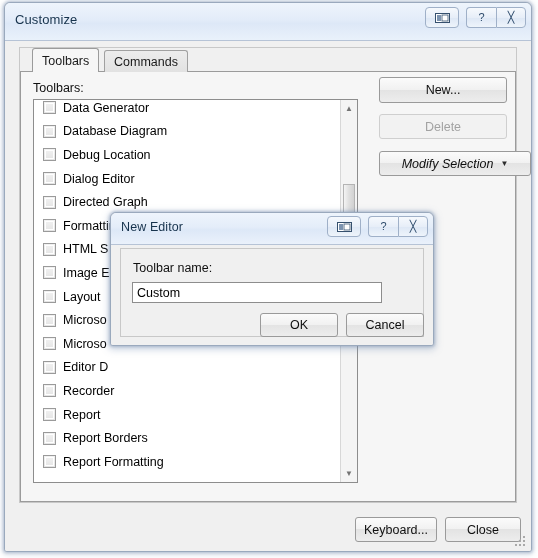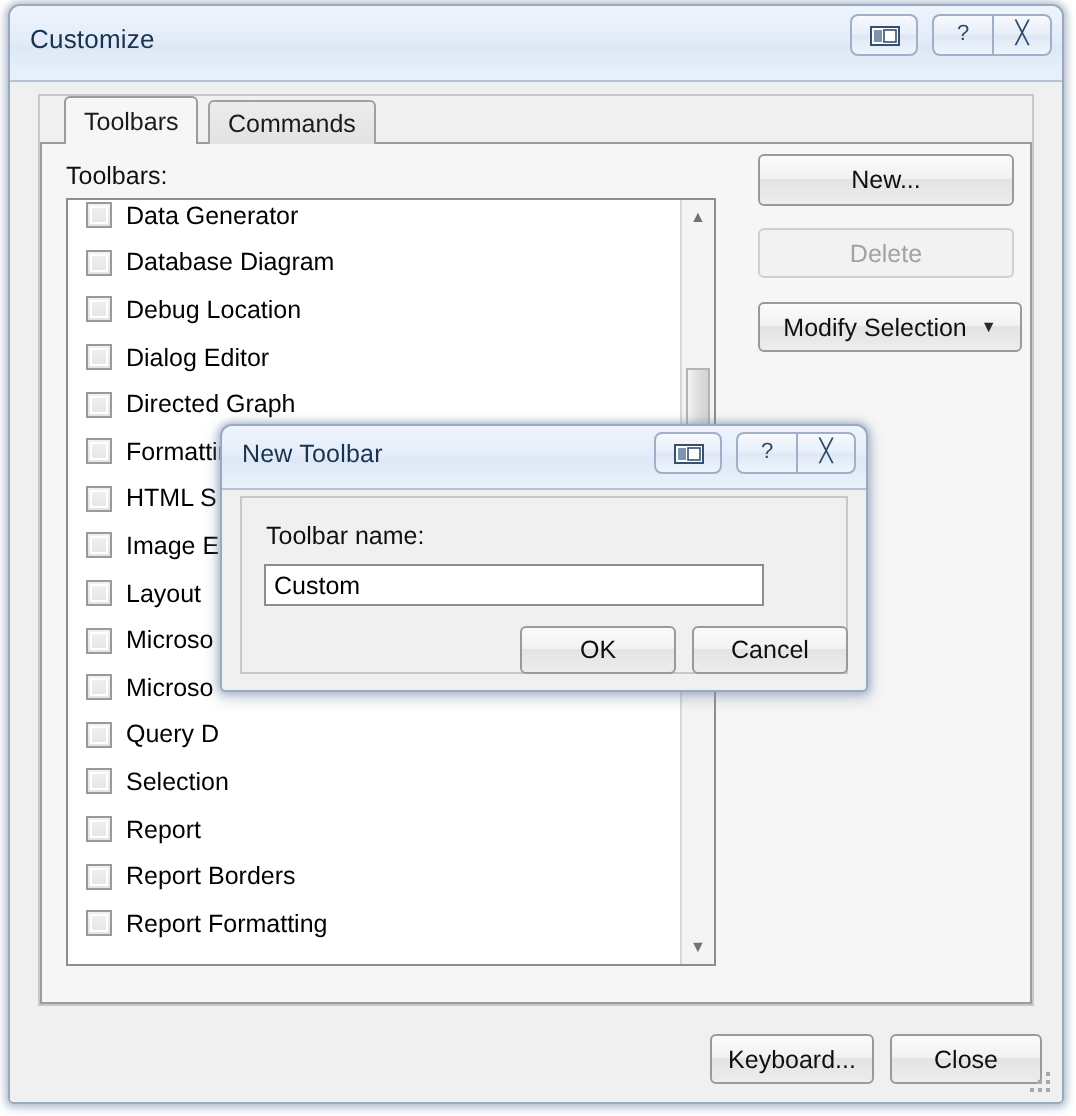--- a/index.html
+++ b/index.html
@@ -285,21 +285,21 @@
     background: #f2f2f2;
   }
   .btn .caret {
     margin-left: 7px;
     font-size: 8px;
     color: #2a2a2a;
   }
 
   #btn-new      { left: 358px; top: 5px;  width: 128px; height: 26px; }
   #btn-delete   { left: 358px; top: 42px; width: 128px; height: 25px; }
-  #btn-modify   { left: 358px; top: 79px; width: 132px; height: 25px; }
+  #btn-modify   { left: 358px; top: 79px; width: 152px; height: 25px; font-style: italic; }
 
   
   #btn-keyboard { left: 350px; top: 476px; width: 82px;  height: 25px; }
   #btn-close    { left: 440px; top: 476px; width: 76px;  height: 25px; }
 
   .resize-grip {
     position: absolute;
     right: 4px;
     bottom: 3px;
     width: 12px;
@@ -469,25 +469,25 @@
               <div class="list-item">
                   <span class="cbx"></span>
                   <span>Microso</span>
                 </div>
               <div class="list-item">
                   <span class="cbx"></span>
                   <span>Microso</span>
                 </div>
               <div class="list-item">
                   <span class="cbx"></span>
-                  <span>Query D</span>
-                </div>
-              <div class="list-item">
-                  <span class="cbx"></span>
-                  <span>Selection</span>
+                  <span>Editor D</span>
+                </div>
+              <div class="list-item">
+                  <span class="cbx"></span>
+                  <span>Recorder</span>
                 </div>
               <div class="list-item">
                   <span class="cbx"></span>
                   <span>Report</span>
                 </div>
               <div class="list-item">
                   <span class="cbx"></span>
                   <span>Report Borders</span>
                 </div>
               <div class="list-item">
@@ -533,21 +533,21 @@
           <i style="left:4px; top:8px;"></i>
           <i style="left:8px; top:8px;"></i>
       </div>
 
     </div>
   </div>
 
   <div id="newtoolbar-window">
 
     <div class="titlebar">
-      <div class="title-text">New Toolbar</div>
+      <div class="title-text">New Editor</div>
       <div class="caption-buttons">
         <div class="cap-btn left-rounded">
           <svg width="15" height="10" viewBox="0 0 15 10">
             <rect x="0.5" y="0.5" width="14" height="9" fill="#ffffff" stroke="#35506e"></rect>
             <rect x="2" y="2" width="4" height="6" fill="#7d94b0"></rect>
             <rect x="7" y="2" width="6" height="6" fill="#ffffff" stroke="#35506e" stroke-width="0.8"></rect>
           </svg>
         </div>
         <div class="cap-btn pair-left">
           <span class="glyph">?</span>

